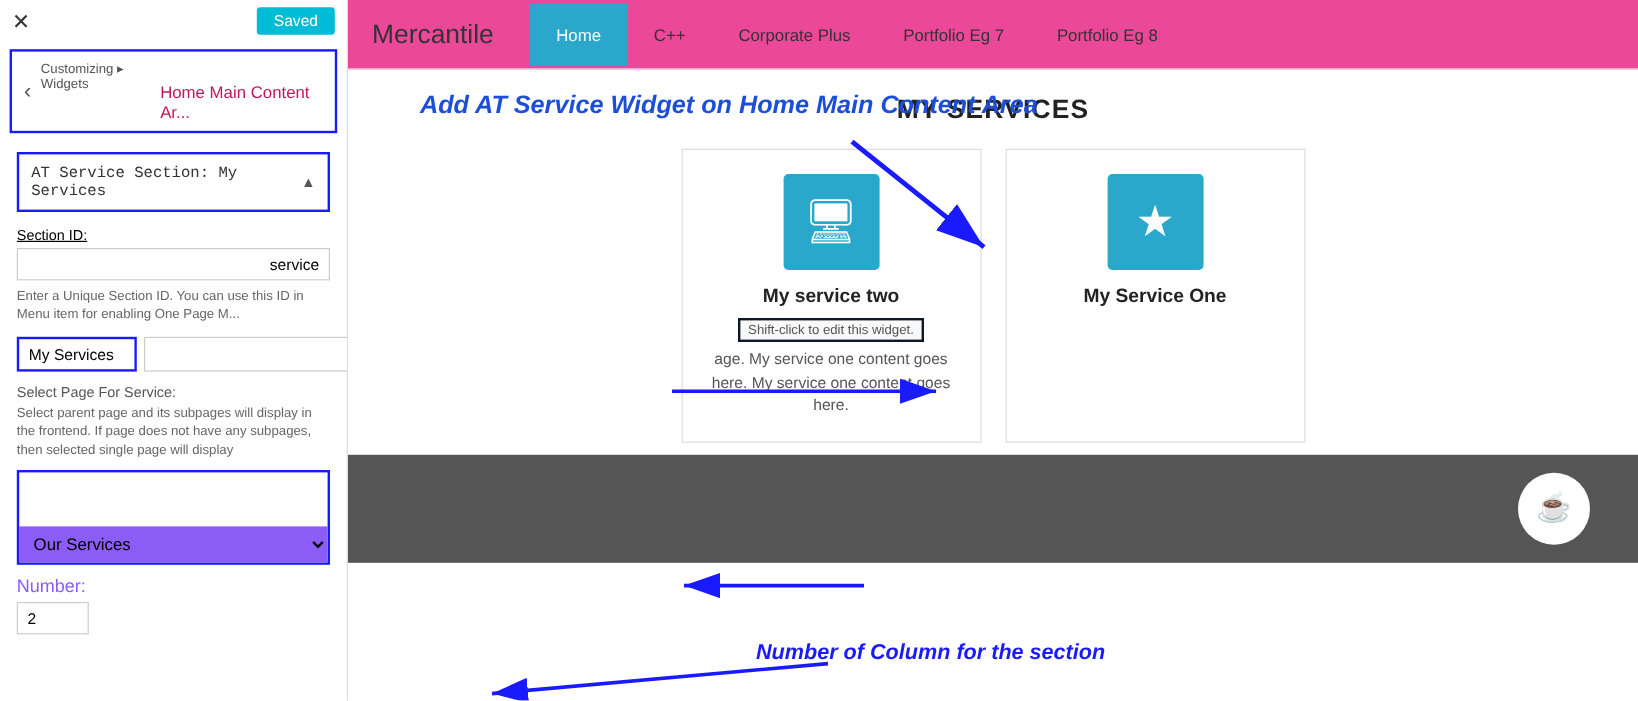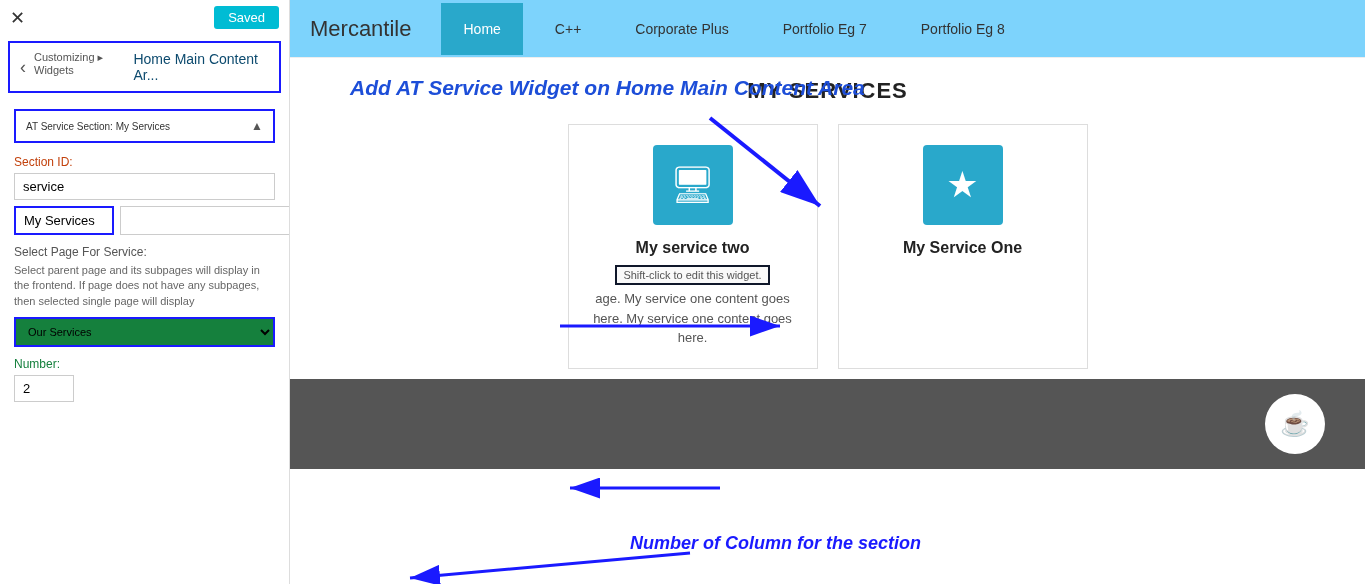--- a/index.html
+++ b/index.html
@@ -63,22 +63,23 @@
       flex-direction: row;
     }
 
     .sidebar-breadcrumb {
       font-size: 11px;
       color: #555;
     }
 
     .sidebar-title {
       font-size: 14px;
-      color: #0c4a6e;
+      color: #be185d;
       font-weight: normal;
+      margin-top: 18px;
     }
 
     .sidebar-scroll {
       overflow-y: auto;
       flex: 1;
       padding: 10px 14px;
     }
 
     .sidebar-desc {
       font-size: 12px;
@@ -92,41 +93,44 @@
       padding: 8px 10px;
       margin-bottom: 12px;
       display: flex;
       align-items: center;
       justify-content: space-between;
       cursor: pointer;
       background: #fff;
     }
 
     .widget-box-label {
-      font-size: 10px;
+      font-size: 13px;
       color: #333;
+      font-family: Liberation Mono, monospace;
     }
 
     .widget-box-arrow {
       font-size: 12px;
       color: #555;
     }
 
     .field-label {
       font-size: 12px;
-      color: #c2410c;
+      color: #000000;
       margin-bottom: 4px;
+      text-decoration: underline;
     }
 
     .text-input {
       width: 100%;
       border: 1px solid #ccc;
       padding: 5px 8px;
       font-size: 13px;
       margin-bottom: 6px;
+      text-align: right;
     }
 
     .field-hint {
       font-size: 11px;
       color: #666;
       margin-bottom: 10px;
       line-height: 1.4;
     }
 
     .title-row {
@@ -168,29 +172,30 @@
       border: 2px solid #1a1aff;
       display: flex;
       align-items: center;
       margin-bottom: 10px;
     }
 
     .select-dropdown {
       border: none;
       outline: none;
       padding: 6px 8px;
-      font-size: 11px;
+      font-size: 14px;
       flex: 1;
-      background: #15803d;
-      cursor: pointer;
+      background: #8b5cf6;
+      cursor: pointer;
+      margin-top: 45px;
     }
 
     .number-label {
-      font-size: 12px;
-      color: #15803d;
+      font-size: 15px;
+      color: #8b5cf6;
       margin-bottom: 4px;
     }
 
     .number-input {
       width: 60px;
       border: 1px solid #ccc;
       padding: 5px 8px;
       font-size: 13px;
     }
 
@@ -203,36 +208,36 @@
       position: relative;
       display: flex;
       flex-direction: column;
     }
 
     
     .top-nav {
       display: flex;
       align-items: center;
       padding: 0 20px;
-      background: #7dd3fc;
+      background: #ec4899;
       border-bottom: 1px solid #eee;
       height: 58px;
       flex-shrink: 0;
     }
 
     .site-title {
       font-size: 22px;
       color: #333;
       margin-right: 30px;
     }
 
     .nav-items {
       display: flex;
       align-items: center;
-      gap: 10px;
+      gap: 0;
     }
 
     .nav-item-home {
       background: #29a8cb;
       color: #fff;
       padding: 18px 22px;
       font-size: 14px;
       cursor: pointer;
     }
 
@@ -380,20 +385,21 @@
   <div class="sidebar-scroll">
 
     <div class="widget-box">
       <span class="widget-box-label">AT Service Section: My Services</span>
       <span class="widget-box-arrow">▲</span>
     </div>
 
     <div>
       <div class="field-label">Section ID:</div>
       <input class="text-input" type="text" value="service" style="">
+      <p class="field-hint">Enter a Unique Section ID. You can use this ID in Menu item for enabling One Page M...</p>
     </div>
 
     <div class="title-row">
       <input class="title-input-highlighted" type="text" value="My Services" style="">
       <input class="title-input-plain" type="text" style="">
     </div>
 
     <div>
       <div class="select-page-label">Select Page For Service:</div>
       <p class="select-page-desc">Select parent page and its subpages will display in the frontend. If page does not have any subpages, then selected single page will display</p>

